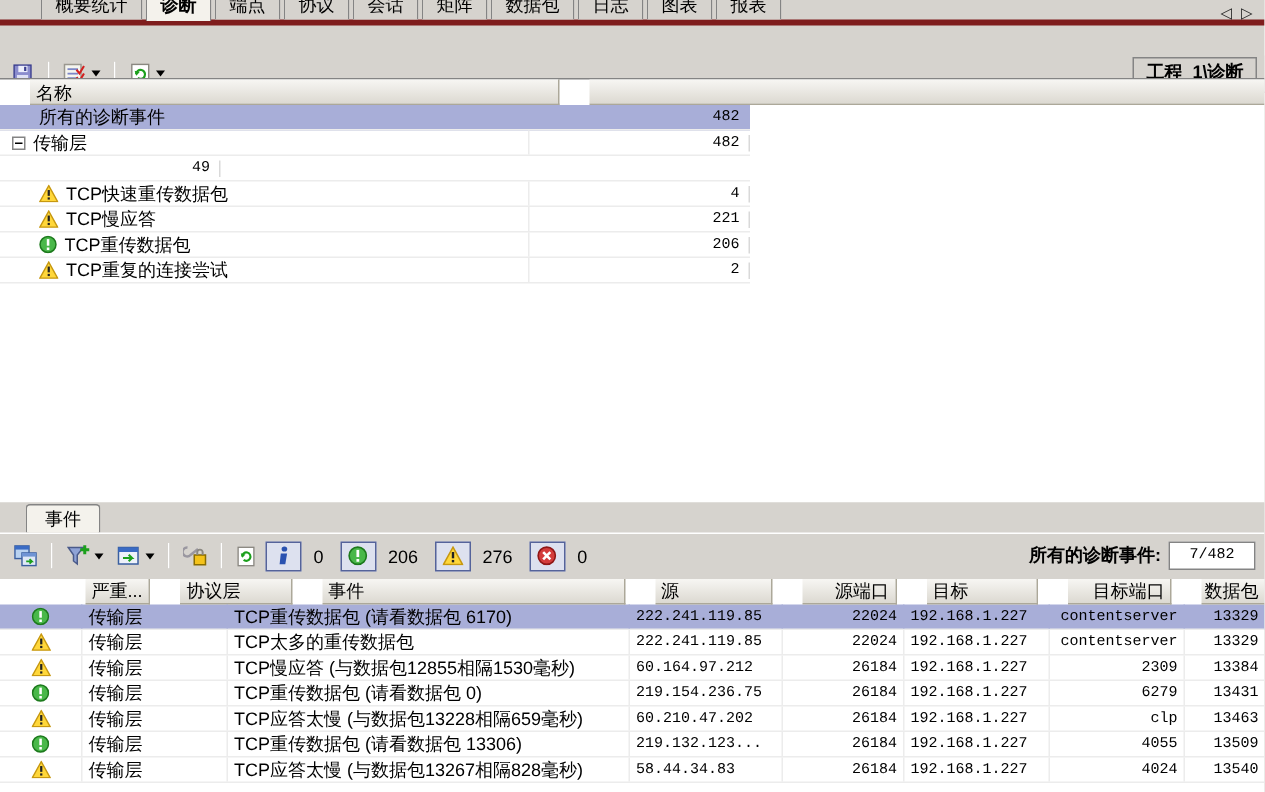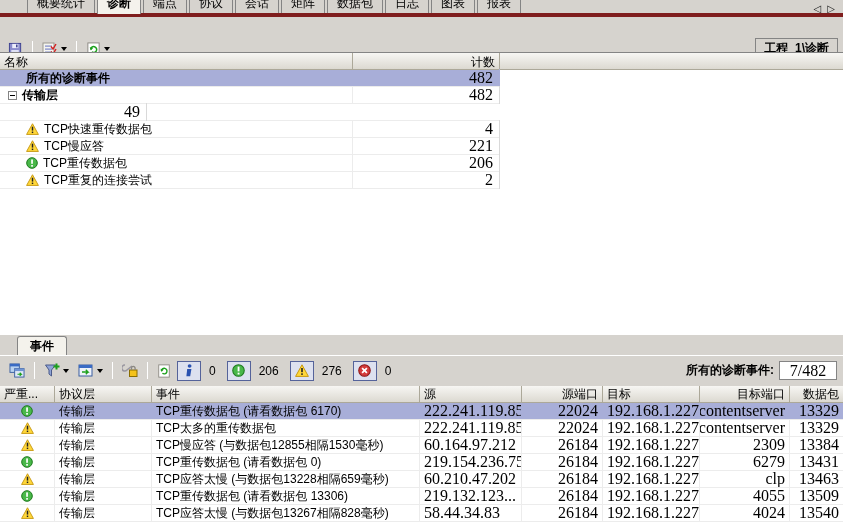--- a/index.html
+++ b/index.html
@@ -4,21 +4,21 @@
 <style>
   * { box-sizing: border-box; margin: 0; padding: 0; }
   html,body { width: 843px; height: 528px; overflow: hidden; }
   body {
     font-family: "Liberation Sans", sans-serif;
     font-size: 12px;
     color: #000;
     background: #d6d3ce;
     position: relative;
   }
-  .mono { font-family: Liberation Serif, serif; font-size: 16px; }
+  .mono { font-family: Liberation Mono, monospace; font-size: 10px; }
 
   
   .tabstrip {
     position: absolute; top: 0; left: 0; width: 843px; height: 17px;
     background: #d6d3ce;
     border-bottom: 4px solid #7f1d1d;
     display: flex; align-items: flex-end; padding-left: 27px;
   }
   .tab {
     height: 20px; line-height: 19px; padding: 0 9px;
@@ -61,32 +61,32 @@
 
   
   .tree-pane {
     position: absolute; top: 52px; left: 0; width: 843px; height: 283px;
     background: #fff; border-top: 1px solid #848484;
   }
   .hdr-row { display: flex; height: 17px; }
   .hdr-cell {
     background: linear-gradient(#f7f6f3, #dcd9d1);
     border-right: 1px solid #aca899; border-bottom: 1px solid #aca899;
-    padding: 1px 4px; overflow: hidden; white-space: nowrap;
+    padding: 1px 4px; overflow: hidden; white-space: nowrap; margin-left: 20px;
   }
   .tree-name-col  { width: 353px; }
   .tree-count-col { width: 147px; text-align: right; }
   .tree-rest-col  { flex: 1; border-right: none; }
 
   .trow { display: flex; height: 17px; align-items: center; width: 500px; border-bottom: 1px solid #ececec; }
   .trow .tc-name  { width: 353px; display: flex; align-items: center; height: 100%; padding-left: 4px; border-right: 1px solid #ececec; overflow: hidden; white-space: nowrap; }
   .trow .tc-count { width: 147px; text-align: right; padding-right: 6px; border-right: 1px solid #d9d9d9; }
   .trow.selected { background: #a8aed8; }
   .trow.selected .tc-name, .trow.selected .tc-count { border-color: #a8aed8; }
-  .bold { font-weight: bold; }
+  .bold { font-weight: normal; }
   .ind1 { padding-left: 26px !important; }
   .ind2 { padding-left: 26px !important; }
   .icon-gap { margin-right: 5px; display: inline-flex; align-items: center; }
   .collapse-box {
     width: 9px; height: 9px; border: 1px solid #848484; background: #fff;
     display: inline-flex; align-items: center; justify-content: center;
     margin: 0 5px 0 4px; flex: none;
   }
   .collapse-box i { display: block; width: 5px; height: 1px; background: #000; }
 
@@ -105,21 +105,21 @@
   }
   .counter-num { margin: 0 8px 0 5px; }
   .ev-filter { margin-left: auto; display: flex; align-items: center; }
   .ev-filter-label { font-weight: bold; margin-right: 5px; }
   .ev-filter-value {
     border: 1px solid #848484; background: #fff; width: 58px; height: 19px;
     display: inline-flex; align-items: center; justify-content: center;
   }
 
   .ev-table { position: absolute; top: 386px; left: 0; width: 843px; height: 142px; background: #fff; }
-  .ev-hdr { display: flex; height: 17px; }
+  .ev-hdr { display: flex; height: 17px; padding-left: 37px; }
   .ev-row { display: flex; height: 17px; align-items: center; border-bottom: 1px solid #ececec; }
   .ev-row.selected { background: #a8aed8; }
   .ec { height: 100%; display: flex; align-items: center; padding: 0 4px; border-right: 1px solid #ececec; overflow: hidden; white-space: nowrap; }
   .ev-row.selected .ec { border-color: #a8aed8; }
   .c-sev   { width: 55px;  justify-content: center; }
   .c-layer { width: 97px;  }
   .c-event { width: 268px; }
   .c-src   { width: 102px; }
   .c-sport { width: 81px;  justify-content: flex-end; }
   .c-dst   { width: 97px;  }
@@ -185,21 +185,20 @@
       </svg>
     </span>
     <span class="caret"></span>
   </span>
   <span class="project-label">工程  1\诊断</span>
 </div>
 
 <div class="tree-pane">
   <div class="hdr-row">
     <div class="hdr-cell tree-name-col">名称</div>
-    <div class="hdr-cell tree-count-col">计数</div>
     <div class="hdr-cell tree-rest-col"></div>
   </div>
 
   <div class="trow selected">
     <div class="tc-name ind1 bold">所有的诊断事件</div>
     <div class="tc-count mono">482</div>
   </div>
 
   <div class="trow">
     <div class="tc-name bold">

